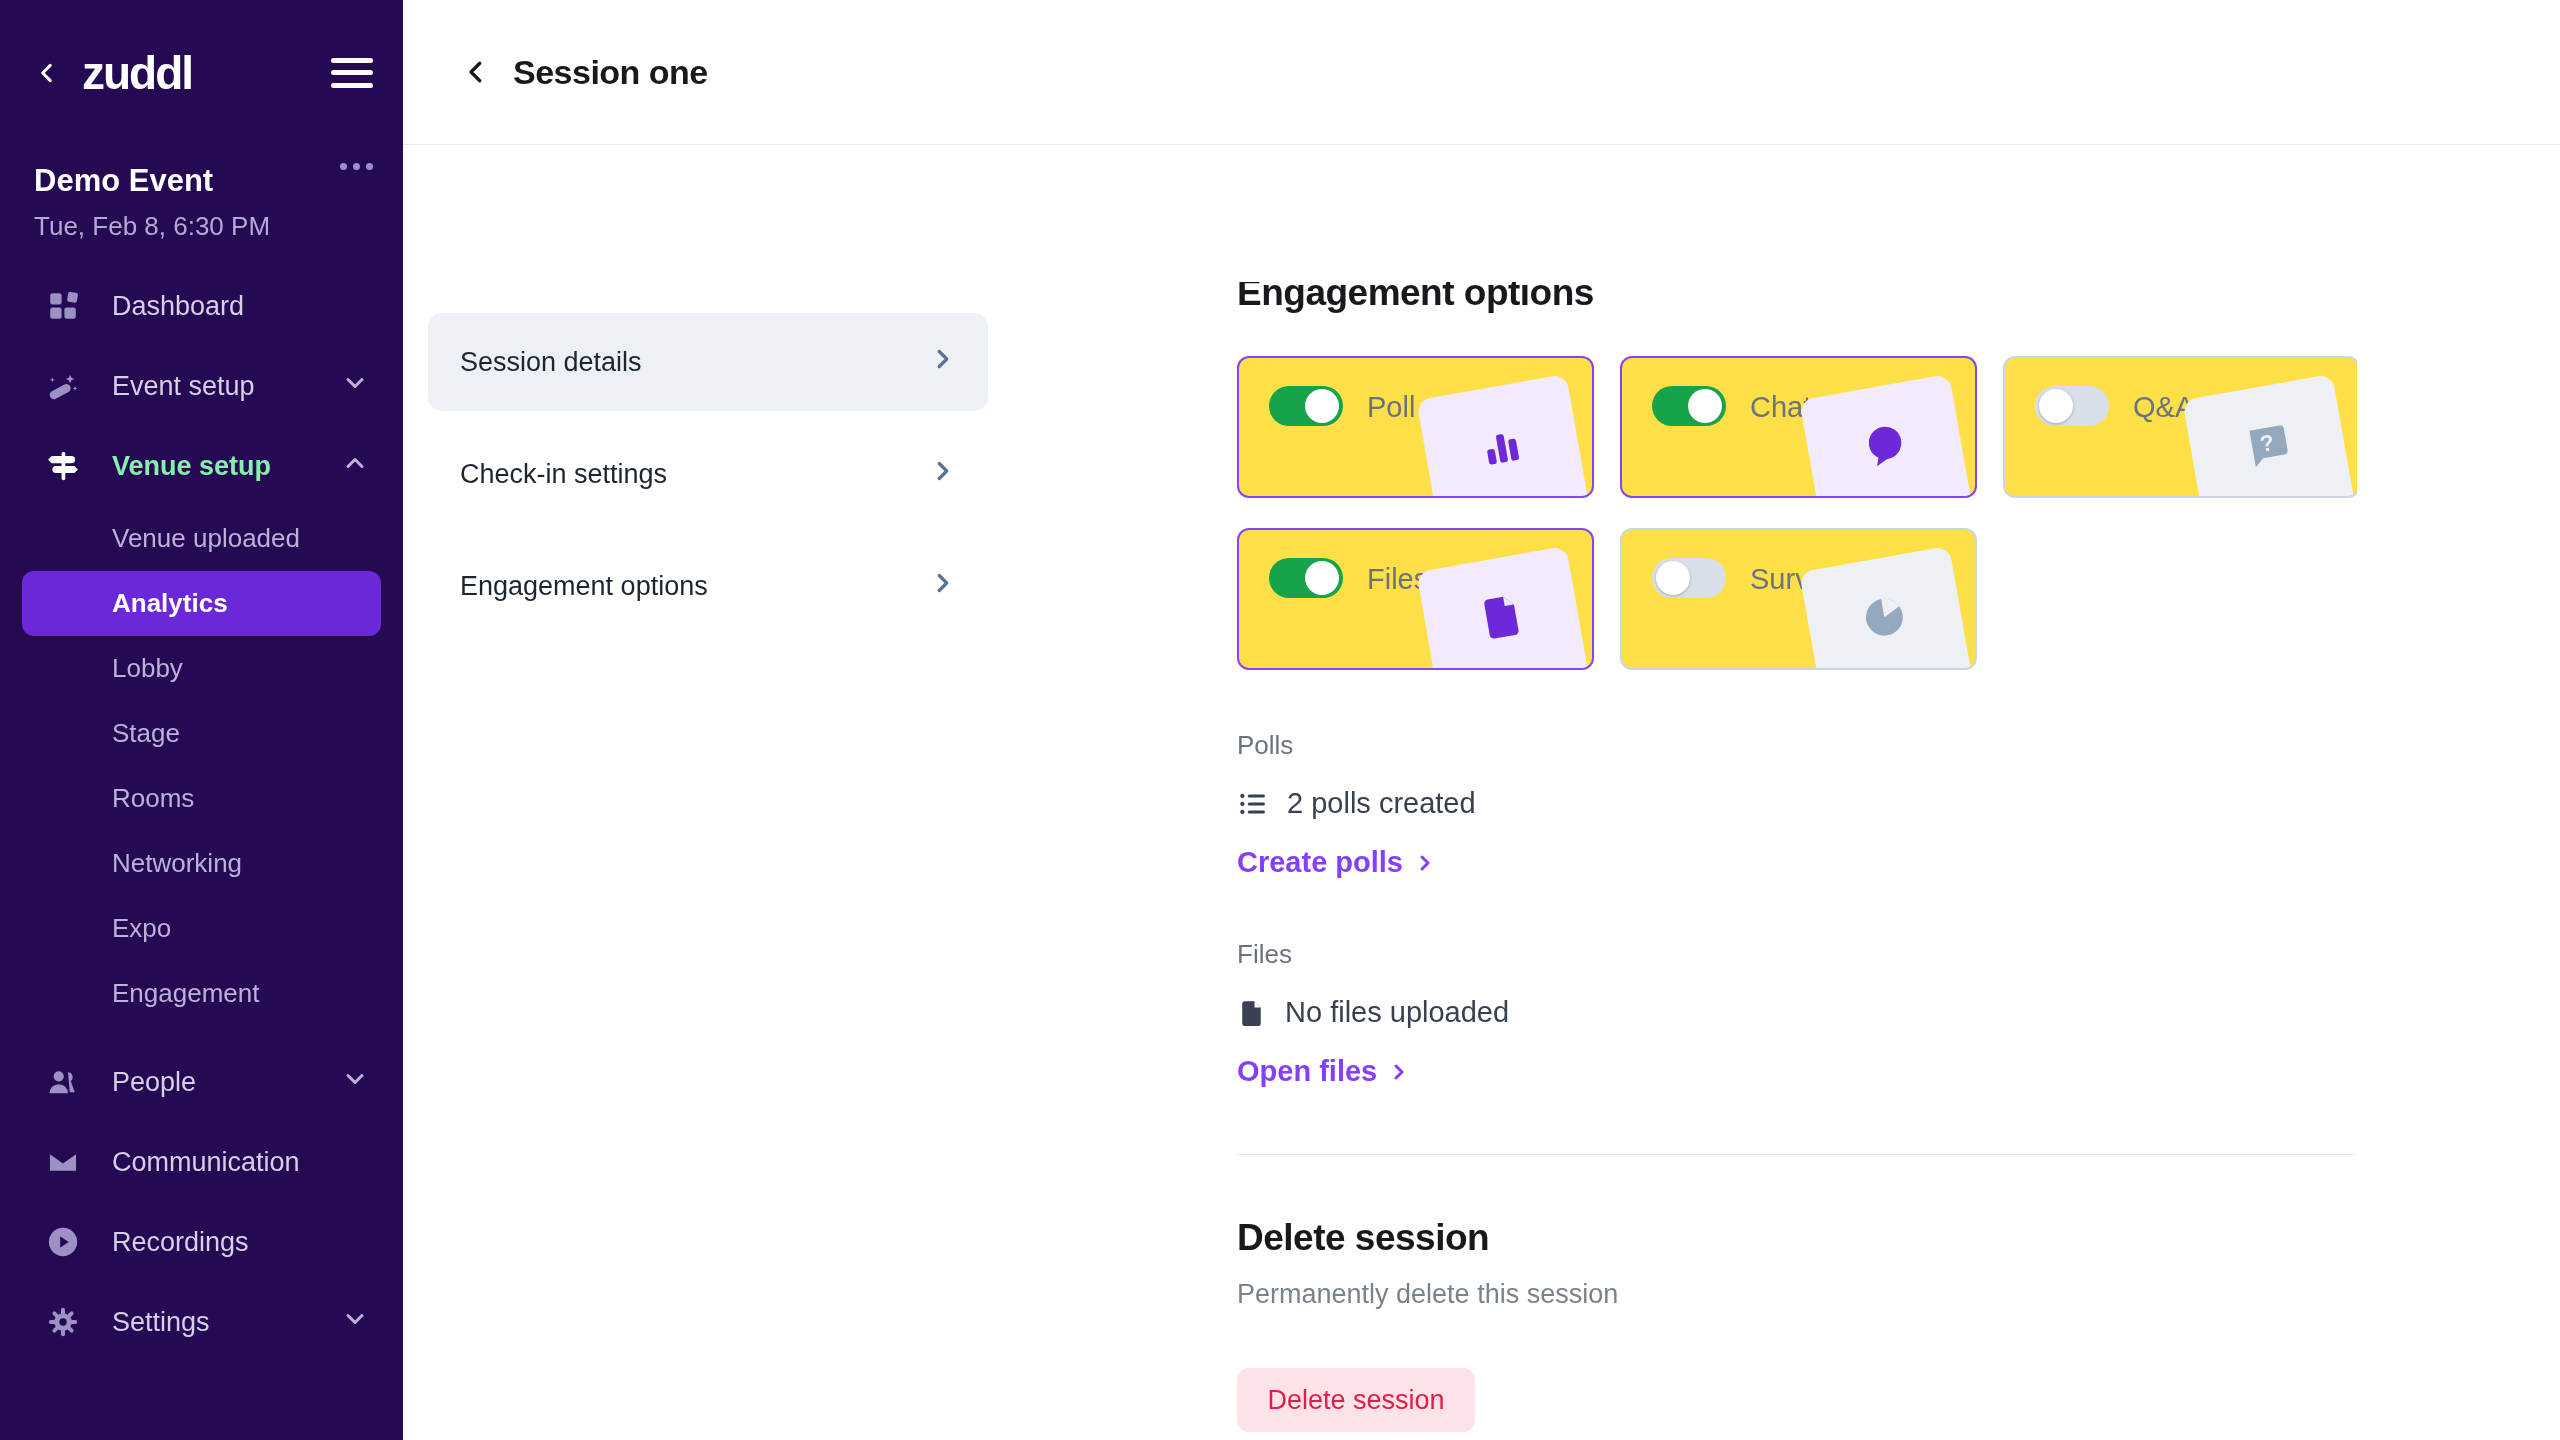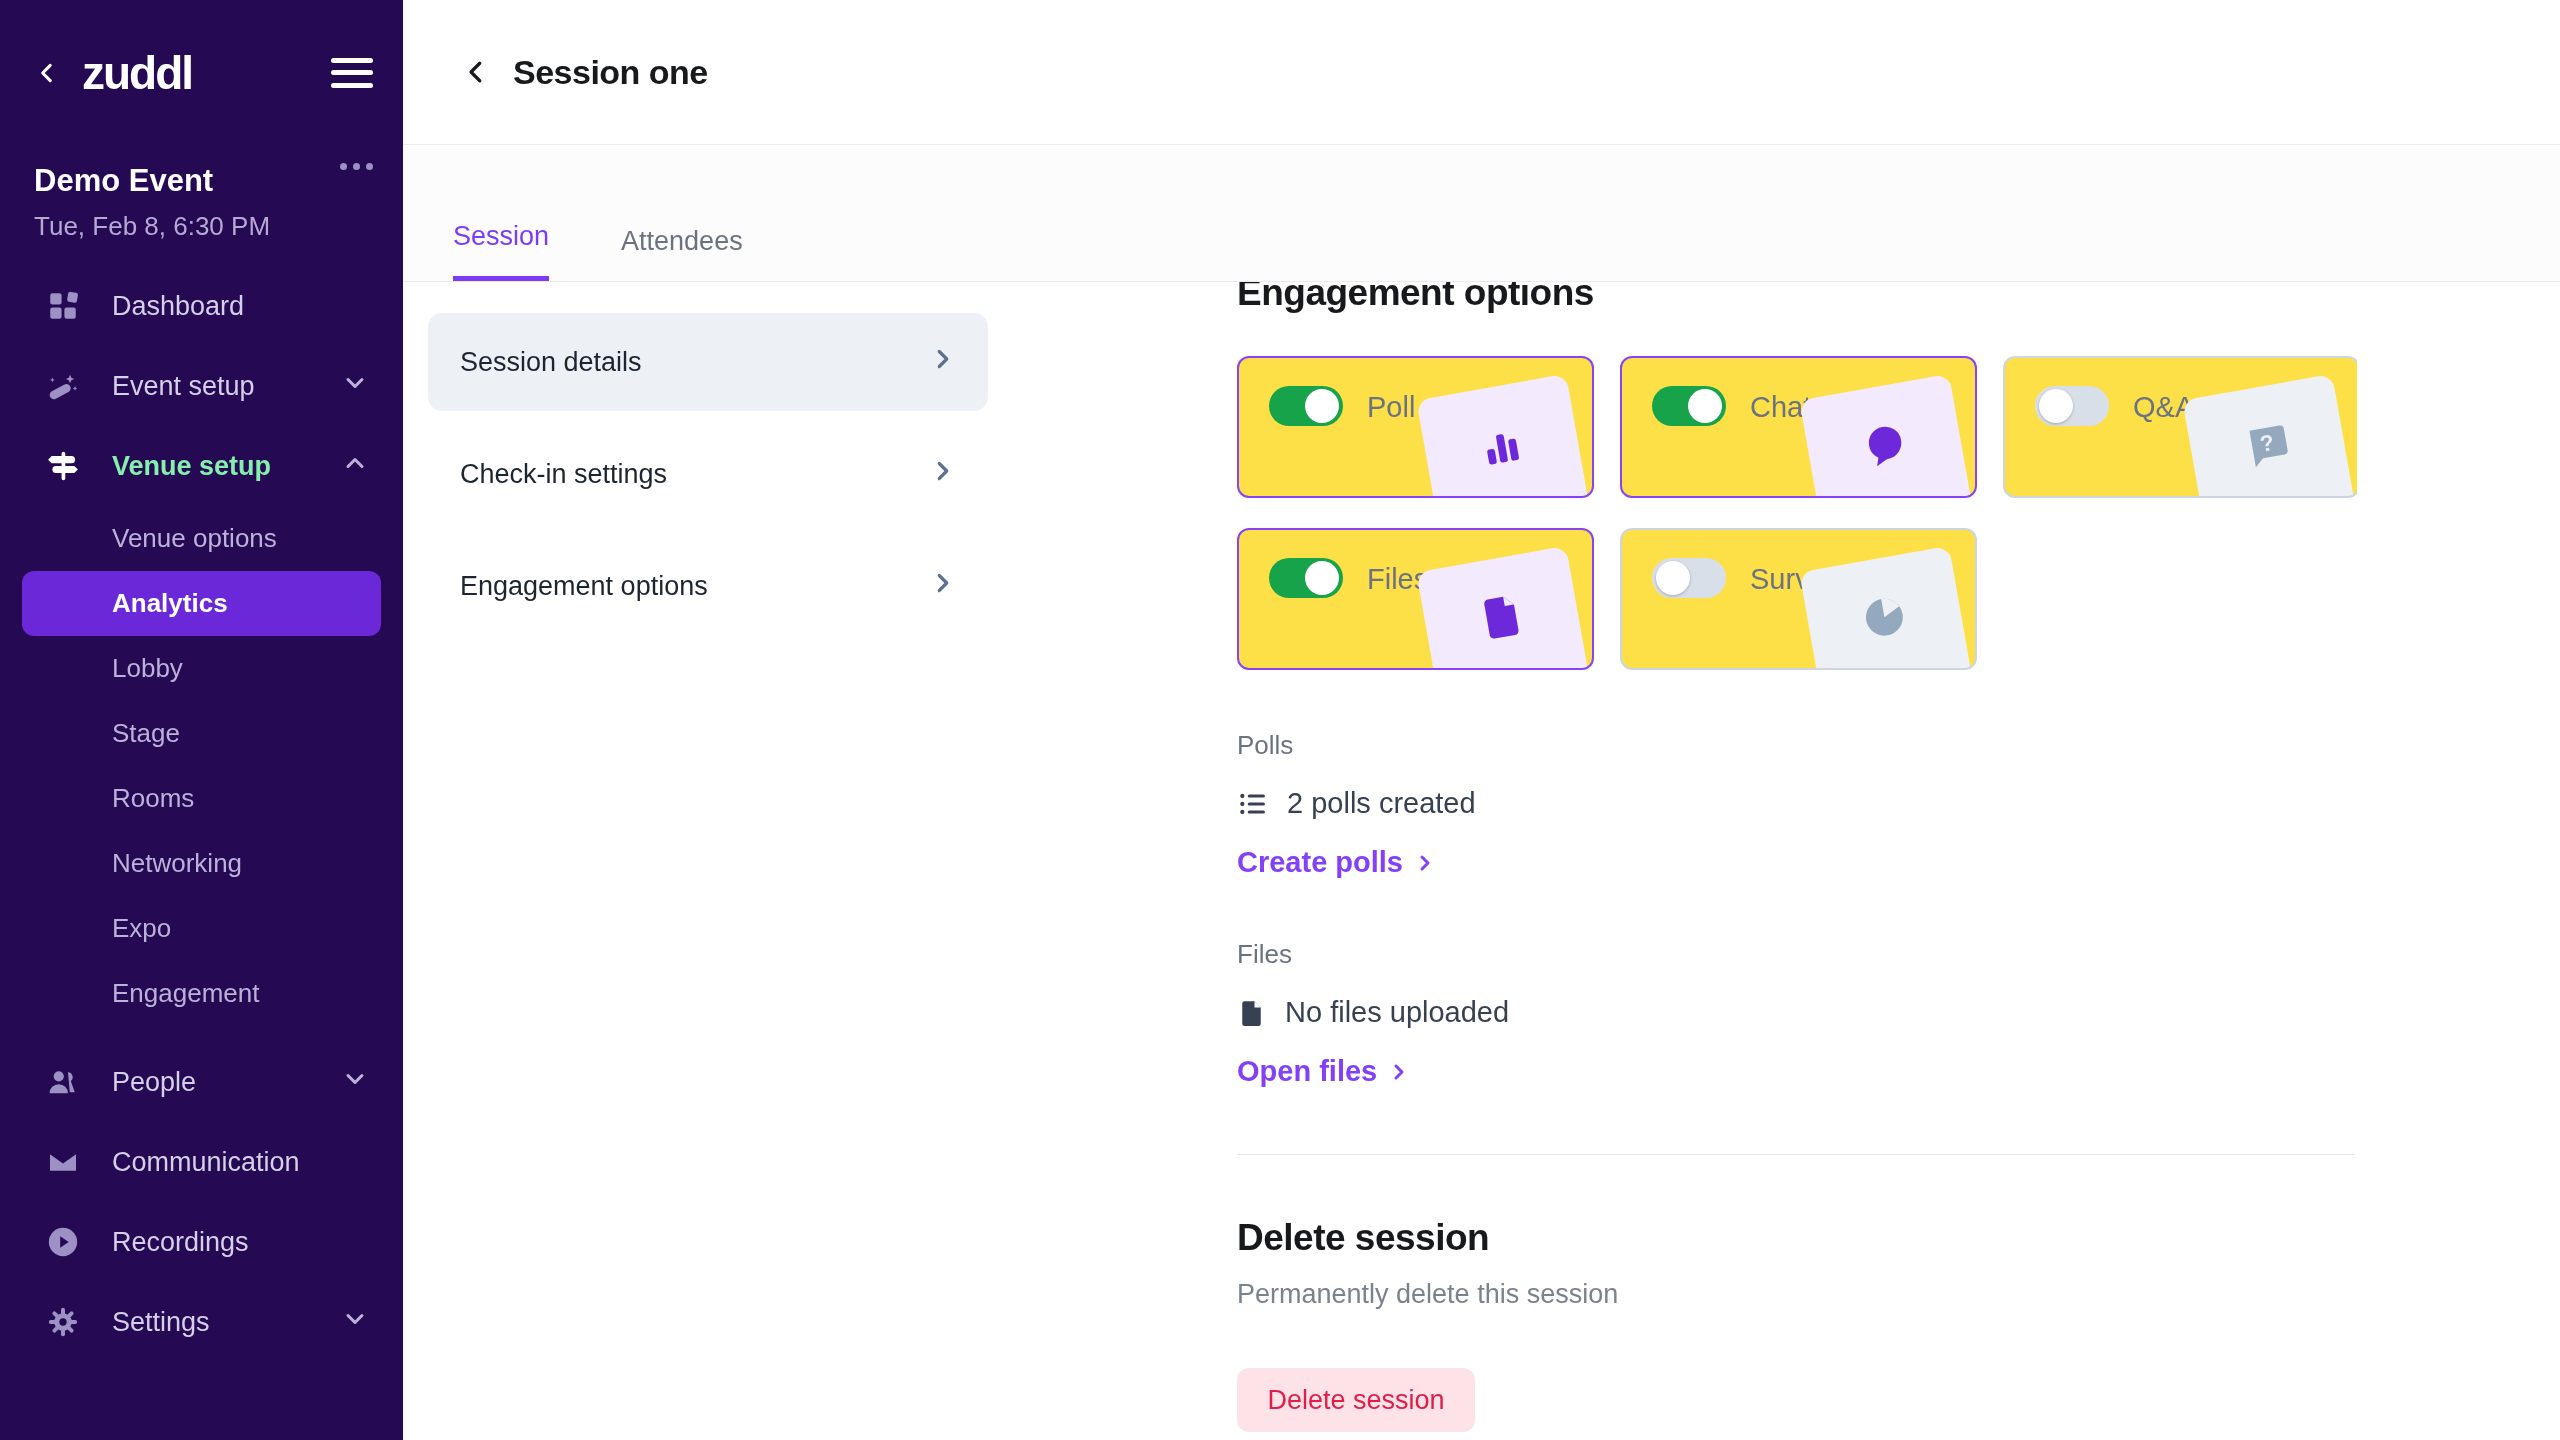--- a/index.html
+++ b/index.html
@@ -141,21 +141,21 @@
               <path d="M20 12 h-13 a1.5 1.5 0 0 0 0 5 h13 l2.5 -2.5 z"></path>
             </svg>
           </span>
         <span style="font-weight:700">Venue setup</span>
         <span class="chev"><svg class="schev" width="28" height="28" viewBox="0 0 24 24">
               <path d="M6 15 L12 9 L18 15"></path>
             </svg></span>
       </div>
 
       <div class="nav-sub">
-          <span>Venue options</span>
+          <span>Venue uploaded</span>
         </div>
       <div class="nav-sub active">
           <span>Analytics</span>
         </div>
       <div class="nav-sub">
           <span>Lobby</span>
         </div>
       <div class="nav-sub">
           <span>Stage</span>
         </div>
@@ -223,24 +223,20 @@
     </nav>
   </aside>
 
   <header class="header">
     <svg class="hdr-back" viewBox="0 0 24 24">
         <path d="M15 5 L8 12 L15 19" stroke="#17191c" stroke-width="2.6" fill="none" stroke-linecap="round" stroke-linejoin="round"></path>
       </svg>
     <h1 class="hdr-title">Session one</h1>
   </header>
 
-  <div class="tabbar">
-    <div class="tab active">Session</div>
-    <div class="tab">Attendees</div>
-  </div>
 
   <div class="settings-list">
     <div class="set-item selected">
       <span>Session details</span>
       <span class="chev-r"><svg class="chevr" width="30" height="30" viewBox="0 0 24 24">
             <path d="M9 6 L15 12 L9 18"></path>
           </svg></span>
     </div>
     <div class="set-item">
       <span>Check-in settings</span>

